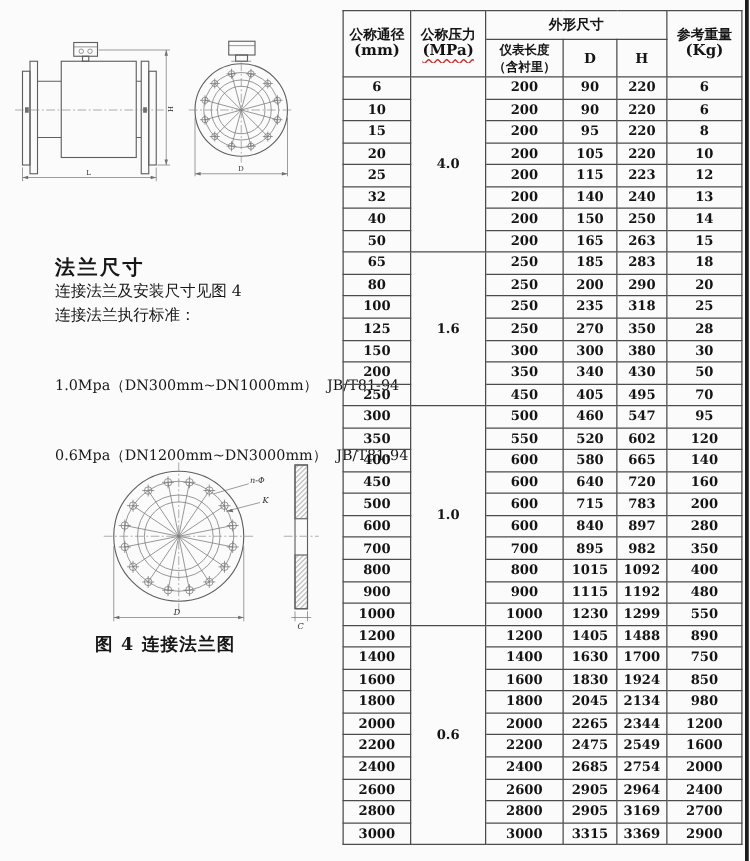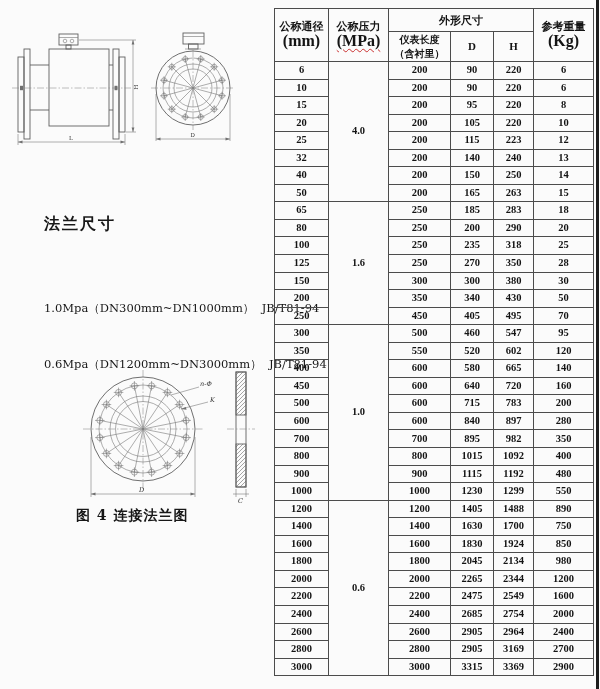--- a/index.html
+++ b/index.html
@@ -2,21 +2,21 @@
 <html><head>
 <meta charset="utf-8">
 <style>
   html,body{margin:0;padding:0;background:#e8e8e8;}
   .sheet{
     position:relative;width:600px;height:689px;background:#fbfbfb;overflow:hidden;
     font-family:"DejaVu Serif","Liberation Serif",serif;color:#171717;
   }
   
   .fig3-caption{position:absolute;left:44px;top:163px;font-size:11px;font-weight:600;white-space:pre;letter-spacing:.2px;}
-  .flange-title{position:absolute;left:44px;top:214px;font-size:16px;font-weight:bold;letter-spacing:2px;}
+  .flange-title{position:absolute;left:44px;top:204px;font-size:16px;font-weight:bold;letter-spacing:2px;}
   .note1{position:absolute;left:44px;top:225px;font-size:12.5px;}
   .note2{position:absolute;left:44px;top:244px;font-size:12.5px;}
   .standards{position:absolute;left:44px;top:262px;font-size:11.5px;line-height:18.5px;white-space:pre;}
   .fig4-caption{position:absolute;left:76px;top:507px;font-size:14px;font-weight:bold;letter-spacing:1px;}
   
   .draw1{position:absolute;left:5px;top:8px;}
   .draw2{position:absolute;left:50px;top:345px;}
   svg{display:block;}
   .ln{stroke:#5f5f5f;stroke-width:.9;fill:none;}
   .thin{stroke:#777;stroke-width:.6;fill:none;}
@@ -26,24 +26,24 @@
   .dimtxt2{fill:#2e2e2e;font-size:6.5px;font-style:italic;font-family:"DejaVu Serif",serif;}
   .arr{fill:#707070;stroke:none;}
   
   table.dims{
     position:absolute;left:274px;top:8px;width:319px;border-collapse:collapse;table-layout:fixed;
   }
   table.dims th,table.dims td{
     border:1px solid #4c4c4c;text-align:center;vertical-align:middle;padding:0;
     font-weight:bold;color:#141414;overflow:hidden;
   }
-  table.dims{border:1.6px solid #3c3c3c;font-family:Liberation Serif, serif;}
+  table.dims{border:1.6px solid #3c3c3c;}
   tr.hr1 th{height:22px;font-size:11px;line-height:1.1;}
   tr.hr2 th{height:29px;font-size:11px;line-height:1.2;}
-  th .unit{font-size:16px;font-weight:bold;}
+  th .unit{font-size:12px;font-weight:bold;}
   th .len{font-size:10px;}
   .wavy{text-decoration:underline wavy #c93030;text-decoration-thickness:1px;text-underline-offset:2px;}
   table.dims td{height:16.55px;font-size:10.5px;line-height:1;}
   td.pcell{vertical-align:top;padding-top:2px;margin-left:40px;}
   
   .edge{position:absolute;right:1px;top:0;width:3px;height:689px;background:#1c1c1c;}
 </style>
 </head>
 <body>
 
@@ -148,20 +148,22 @@
     <path class="thin" d="M180,41 L196,41"></path>
 
     <path class="dim" d="M151,86 L151,133 M225,86 L225,133 M151,131 L225,131"></path>
     <polygon class="arr" points="151,131 155.5,129.6 155.5,132.4"></polygon>
     <polygon class="arr" points="225,131 220.5,129.6 220.5,132.4"></polygon>
     <text class="dimtxt" x="185.5" y="129">D</text>
   </svg>
 
 
   <div class="flange-title">法兰尺寸</div>
+  <div class="note1">连接法兰及安装尺寸见图 4</div>
+  <div class="note2">连接法兰执行标准：</div>
   <div class="standards">
     <div>1.0Mpa（DN300mm~DN1000mm）  JB/T81-94</div>
     <div>0.6Mpa（DN1200mm~DN3000mm）  JB/T81-94</div>
   </div>
 
   <svg class="draw2" width="210" height="160" viewBox="0 0 210 160">
     <circle class="ln" cx="93" cy="84" r="52"></circle>
     <circle class="thin" cx="93" cy="84" r="44"></circle>
     <circle class="thin" cx="93" cy="84" r="33"></circle>
     <circle class="thin" cx="93" cy="84" r="27.5"></circle>

